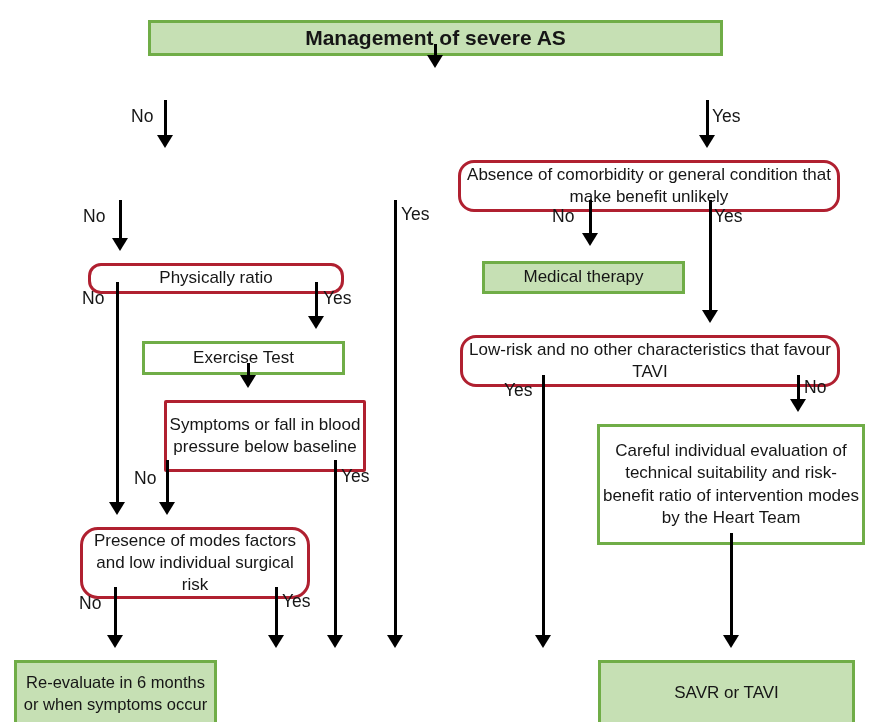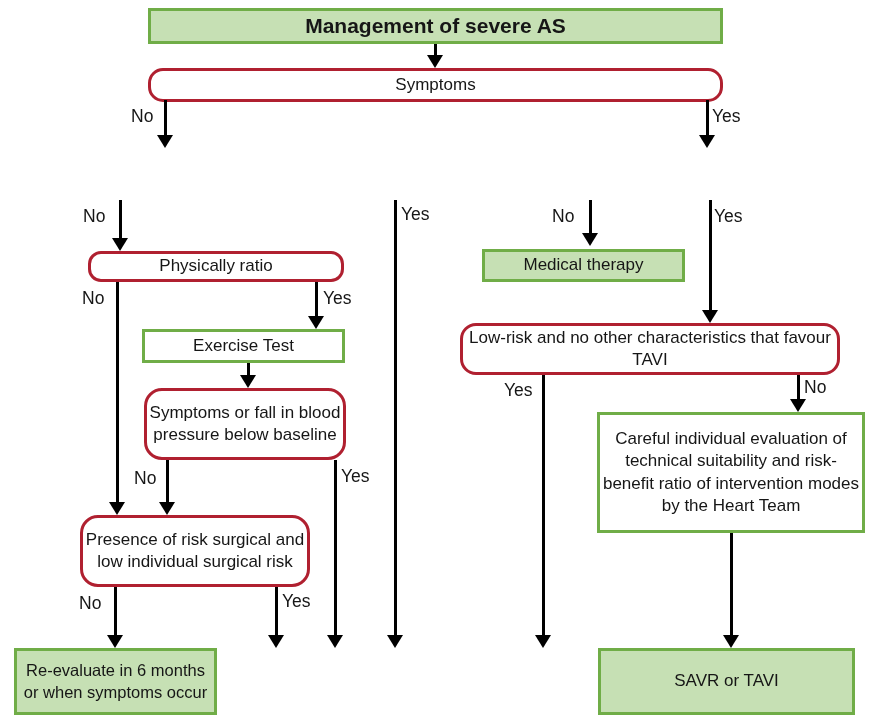--- a/index.html
+++ b/index.html
@@ -2,55 +2,55 @@
 <html><head>
 <meta charset="utf-8">
 <style>
   html,body{margin:0;padding:0;background:#fff;}
   #canvas{
     position:relative;width:876px;height:722px;background:#ffffff;overflow:hidden;
     font-family:"Liberation Sans","DejaVu Sans",sans-serif;color:#161616;
   }
   .box{
     position:absolute;display:flex;align-items:center;justify-content:center;
-    text-align:center;font-size:17px;line-height:1.3;box-sizing:border-box;padding:2px 0;
+    text-align:center;font-size:17px;line-height:1.3;box-sizing:border-box;padding:2px 0;margin-top:12px;
   }
   .red{background:#ffffff;border:3.5px solid #b02030;border-radius:16px;}
   .greenfill{background:#c6e0b4;border:3px solid #70ad47;}
   .greenline{background:#ffffff;border:3px solid #70ad47;}
   .title{font-weight:bold;font-size:21px;}
   .vline{position:absolute;width:3px;background:#000;}
   .ah{position:absolute;width:0;height:0;border-left:8px solid transparent;
       border-right:8px solid transparent;border-top:13px solid #000;}
   .lbl{position:absolute;font-size:17.5px;color:#161616;}
 </style>
 </head>
 <body>
 
 <div id="canvas">
 
   <div class="box greenfill title" style="left:148px;top:8px;width:575px;height:36px;">Management of severe AS</div>
 
-  <div class="box red" style="left:148px;top:68px;width:575px;height:34px;border-radius:15px;">Symptoms</div>
 
 
+  <div class="box red" style="left:458px;top:148px;width:382px;height:52px;border-radius:16px;">Absence of comorbidity or general condition that make benefit unlikely</div>
 
   <div class="box red" style="left:88px;top:251px;width:256px;height:31px;border-radius:13px;">Physically ratio</div>
 
   <div class="box greenline" style="left:142px;top:329px;width:203px;height:34px;">Exercise Test</div>
 
   <div class="box greenfill" style="left:482px;top:249px;width:203px;height:33px;">Medical therapy</div>
 
-  <div class="box red" style="left:144px;top:388px;width:202px;height:72px;border-radius:18px;">Symptoms or fall in blood pressure below baseline</div>
+  <div class="box red" style="left:164px;top:388px;width:202px;height:72px;border-radius:2px;">Symptoms or fall in blood pressure below baseline</div>
 
   <div class="box greenline" style="left:597px;top:412px;width:268px;height:121px;">Careful individual evaluation of technical suitability and risk-benefit ratio of intervention modes by the Heart Team</div>
 
   <div class="box red" style="left:460px;top:323px;width:380px;height:52px;border-radius:16px;">Low-risk and no other characteristics that favour TAVI</div>
 
-  <div class="box red" style="left:80px;top:515px;width:230px;height:72px;border-radius:18px;">Presence of risk surgical and low individual surgical risk</div>
+  <div class="box red" style="left:80px;top:515px;width:230px;height:72px;border-radius:18px;">Presence of modes factors and low individual surgical risk</div>
 
   <div class="box greenfill" style="left:14px;top:648px;width:203px;height:67px;font-size:16.5px;">Re-evaluate in 6 months or when symptoms occur</div>
 
 
   <div class="box greenfill" style="left:598px;top:648px;width:257px;height:67px;">SAVR or TAVI</div>
 
   <div class="vline" style="left:433.5px;top:44px;height:11px;"></div>
   <div class="ah" style="left:427px;top:55px;"></div>
 
   <div class="vline" style="left:163.5px;top:100px;height:35px;"></div>

